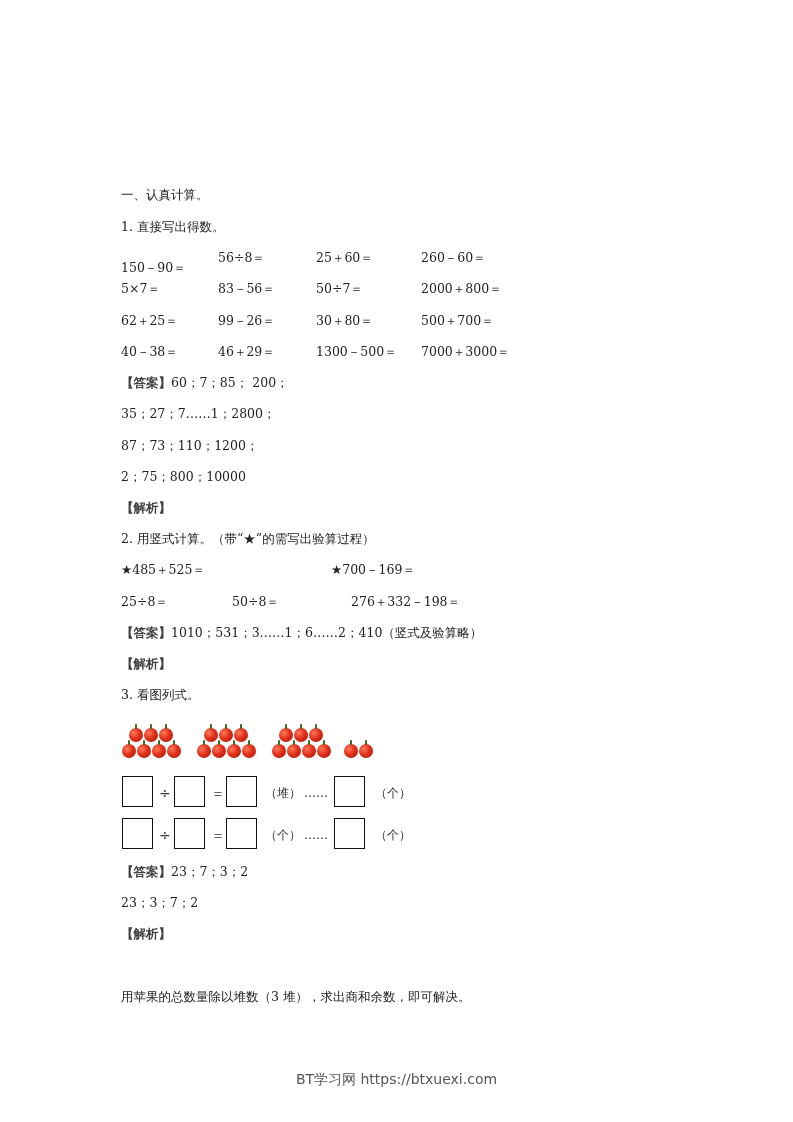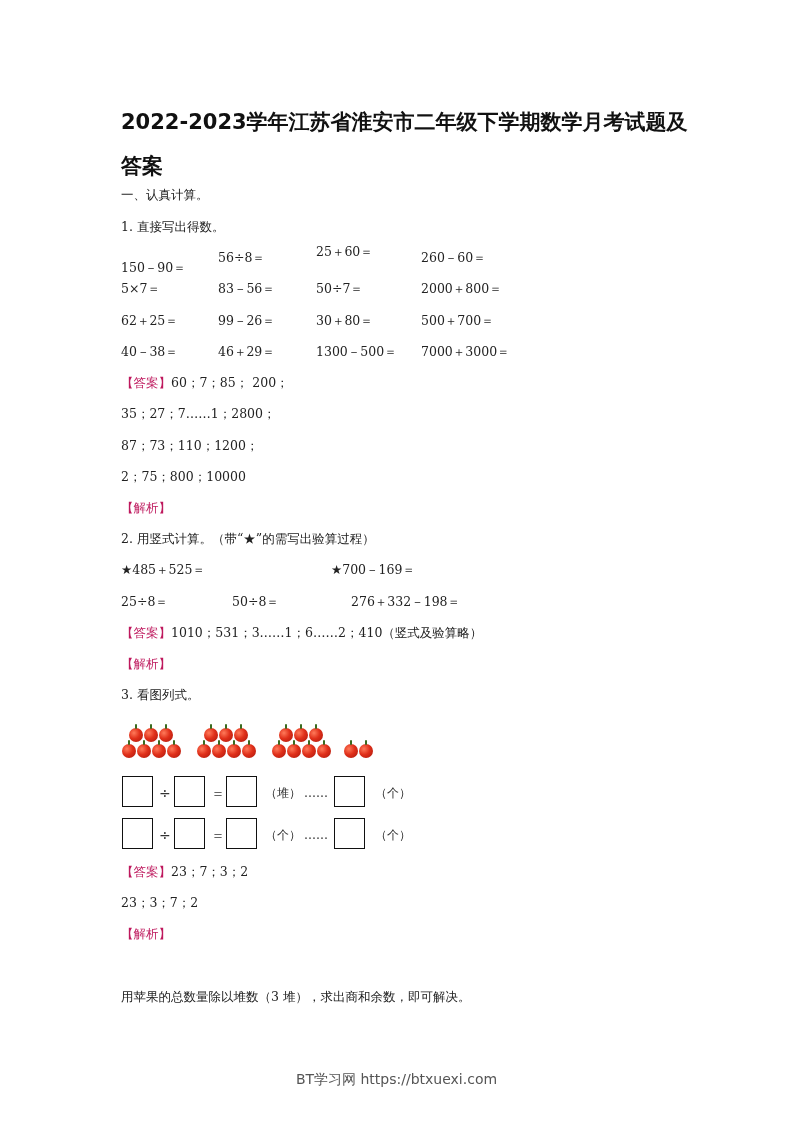--- a/index.html
+++ b/index.html
@@ -11,21 +11,21 @@
     .page { position: absolute; left: 0; top: 0; width: 793px; height: 1122px; }
     .title {
       position: absolute; left: 121px; top: 100px; width: 570px;
       font-family: "DejaVu Sans", "Liberation Sans", sans-serif;
       font-weight: bold; font-size: 21px; line-height: 44px; color: #111;
     }
     .line {
       position: absolute; left: 121px; font-size: 12.5px; white-space: nowrap;
       line-height: 18px; color: #222;
     }
-    .accent { color: #be185d; }
+    .accent { color: #404040; font-weight: bold; }
     .cell { position: absolute; white-space: nowrap; font-size: 12.5px; line-height: 18px; }
     .apples { position: absolute; top: 722px; left: 121px; height: 40px; width: 260px; }
     .pile { position: absolute; top: 0; }
     .apple {
       position: absolute; width: 14px; height: 14px; border-radius: 50%;
       background: radial-gradient(circle at 35% 35%, #ff7a5a 0%, #e0301a 45%, #a8150a 100%);
     }
     .apple::before {
       content: ""; position: absolute; left: 6px; top: -4px; width: 2px; height: 5px;
       background: #3a6b1f; border-radius: 1px;
@@ -39,29 +39,28 @@
     .footer {
       position: absolute; left: 0; width: 793px; top: 1071px; text-align: center;
       font-family: "DejaVu Sans", "Liberation Sans", sans-serif; font-size: 14px; color: #555;
     }
   </style>
 </head>
 <body>
 
 <div class="page">
 
-  <div class="title">2022-2023学年江苏省淮安市二年级下学期数学月考试题及答案</div>
 
   <div class="line" style="top:186px">一、认真计算。</div>
   <div class="line" style="top:218px">1. 直接写出得数。</div>
 
   <div>
     <div class="cell" style="left:121px;top:259px">150－90＝</div>
     <div class="cell" style="left:218px;top:249px">56÷8＝</div>
-    <div class="cell" style="left:316px;top:243px">25＋60＝</div>
+    <div class="cell" style="left:316px;top:249px">25＋60＝</div>
     <div class="cell" style="left:421px;top:249px">260－60＝</div>
 
     <div class="cell" style="left:121px;top:280px">5×7＝</div>
     <div class="cell" style="left:218px;top:280px">83－56＝</div>
     <div class="cell" style="left:316px;top:280px">50÷7＝</div>
     <div class="cell" style="left:421px;top:280px">2000＋800＝</div>
 
     <div class="cell" style="left:121px;top:312px">62＋25＝</div>
     <div class="cell" style="left:218px;top:312px">99－26＝</div>
     <div class="cell" style="left:316px;top:312px">30＋80＝</div>

